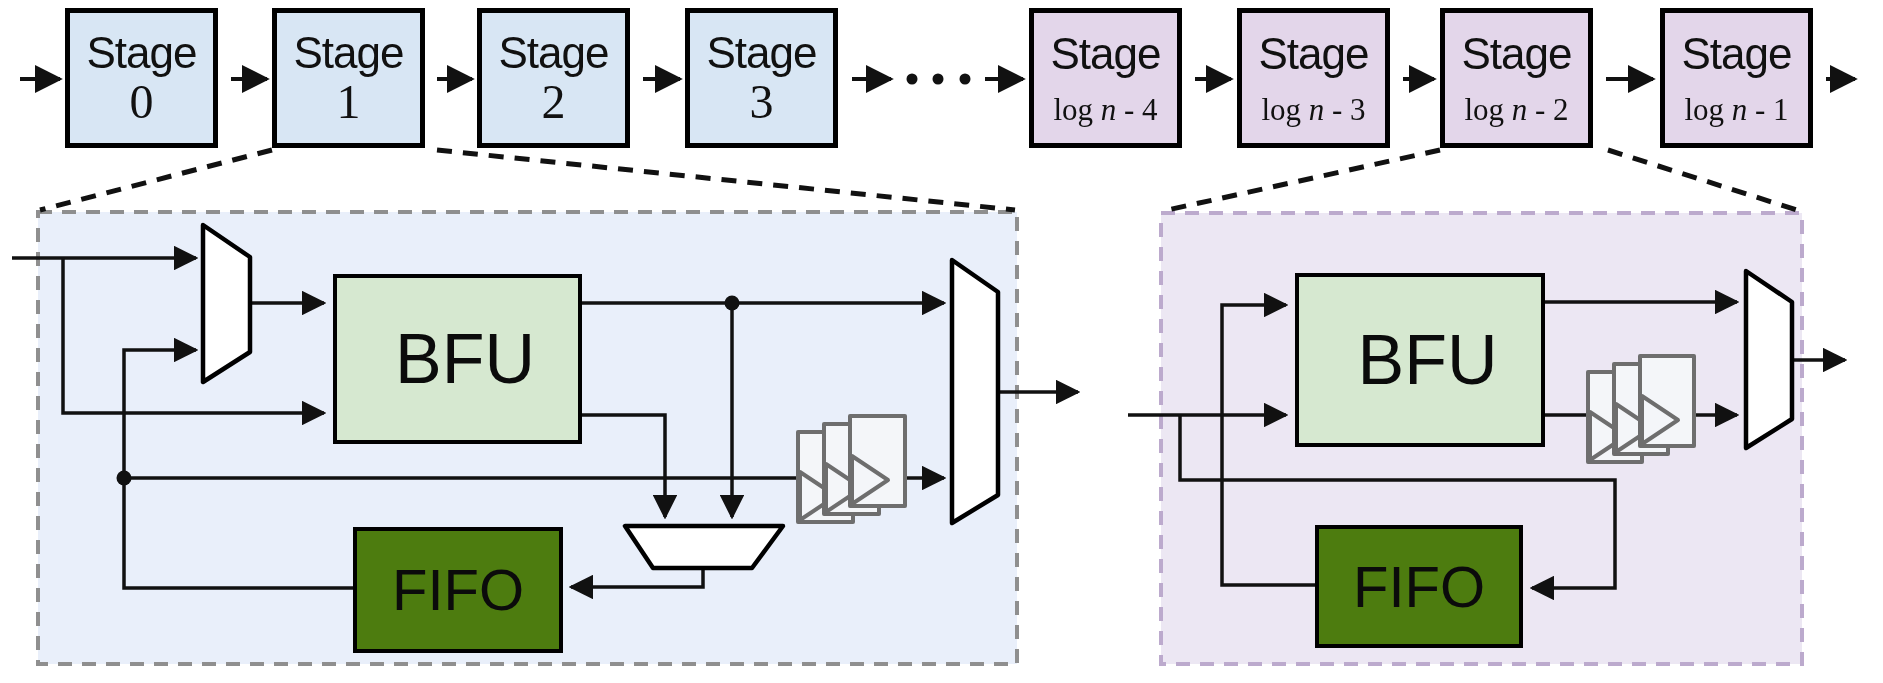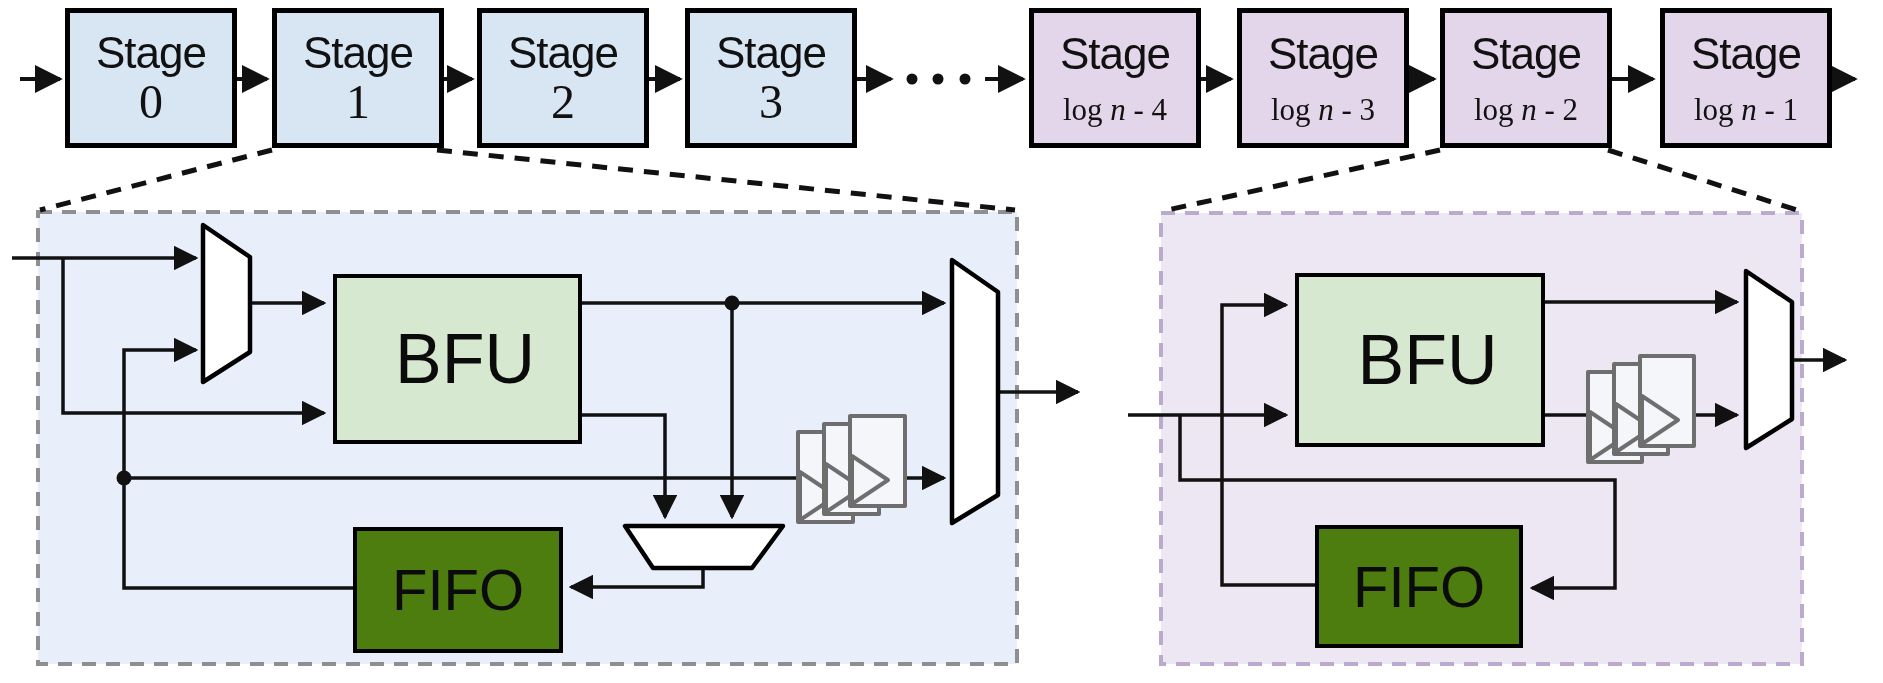--- a/index.html
+++ b/index.html
@@ -5,21 +5,21 @@
   html,body{margin:0;padding:0;background:#ffffff;}
   #canvas{
     position:relative;
     width:1883px;height:683px;
     background:#ffffff;
     font-family:"Liberation Sans", sans-serif;
     overflow:hidden;
   }
   #wires{position:absolute;left:0;top:0;width:1883px;height:683px;}
   .stage{
-    position:absolute;top:8px;height:140px;width:172px;
+    position:absolute;top:8px;height:140px;width:153px;
     border:5px solid #000;box-sizing:border-box;
     display:flex;flex-direction:column;align-items:center;justify-content:center;
     line-height:1;z-index:3;color:#111;
   }
   .stage.blue{background:#d8e6f4;}
   .stage.purple{background:#e3d6ea;}
   .stage .name{font-size:44px;letter-spacing:-1px;}
   .stage .sub{font-family:"Liberation Serif", serif;}
   .stage.blue .sub{font-size:48px;margin-top:3px;}
   .stage.purple .sub{font-size:31px;margin-top:18px;}

